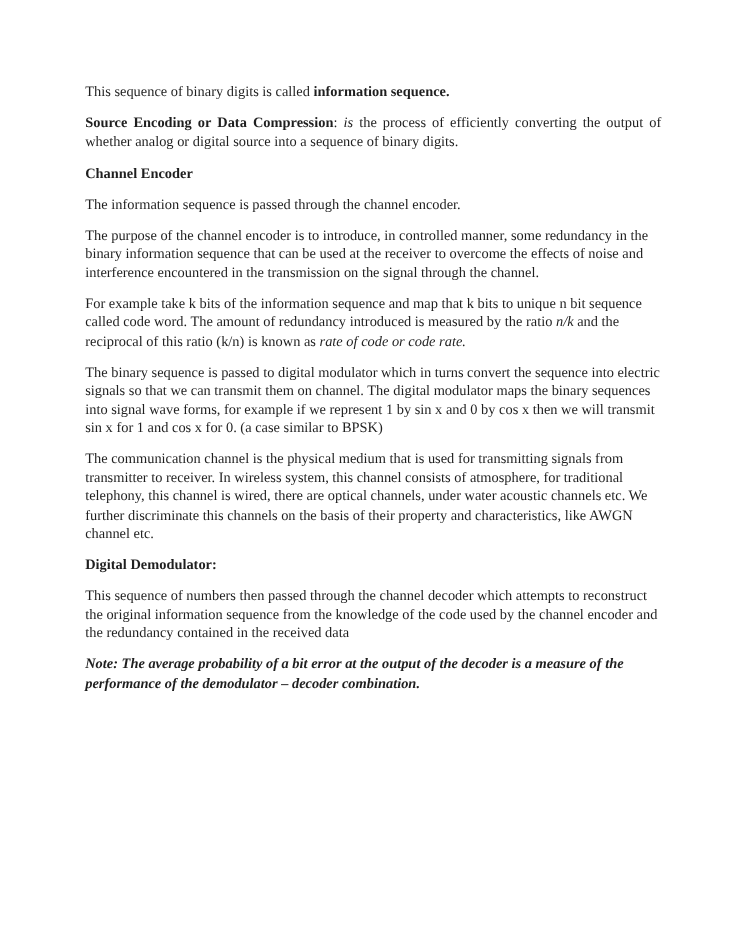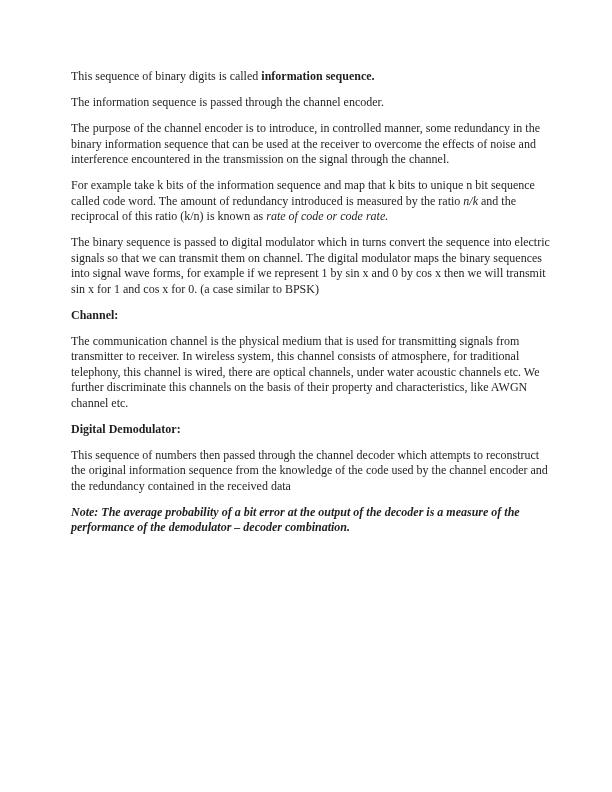--- a/index.html
+++ b/index.html
@@ -32,22 +32,23 @@
   }
   span.b  { font-weight: bold; text-align: center; }
   span.i  { font-style: italic; }
   span.bi { font-weight: bold; font-style: italic; }
 </style>
 </head>
 <body>
 
 <main class="page">
     <p><span>This sequence of binary digits is called </span><span class="b">information sequence.</span></p>
+    <p class="justify"><span class="b">Source Encoding or Data Compression</span><span>: </span><span class="i">is</span><span> the process of efficiently converting the output of whether analog or digital source into a sequence of binary digits.</span></p>
+    <p><span class="b">Channel Encoder</span></p>
     <p><span>The information sequence is passed through the channel encoder.</span></p>
     <p><span>The purpose of the channel encoder is to introduce, in controlled manner, some redundancy in the binary information sequence that can be used at the receiver to overcome the effects of noise and interference encountered in the transmission on the signal through the channel.</span></p>
     <p><span>For example take k bits of the information sequence and map that k bits to unique n bit sequence called code word. The amount of redundancy introduced is measured by the ratio </span><span class="i">n/k</span><span> and the reciprocal of this ratio (k/n) is known as </span><span class="i">rate of code or code rate.</span></p>
     <p><span>The binary sequence is passed to digital modulator which in turns convert the sequence into electric signals so that we can transmit them on channel. The digital modulator maps the binary sequences into signal wave forms, for example if we represent 1 by sin x and 0 by cos x then we will transmit sin x for 1 and cos x for 0. (a case similar to BPSK)</span></p>
-    <p><span class="b">Channel:</span></p>
     <p><span>The communication channel is the physical medium that is used for transmitting signals from transmitter to receiver. In wireless system, this channel consists of atmosphere, for traditional telephony, this channel is wired, there are optical channels, under water acoustic channels etc. We further discriminate this channels on the basis of their property and characteristics, like AWGN channel etc.</span></p>
     <p><span class="b">Digital Demodulator:</span></p>
     <p><span>This sequence of numbers then passed through the channel decoder which attempts to reconstruct the original information sequence from the knowledge of the code used by the channel encoder and the redundancy contained in the received data</span></p>
     <p><span class="bi">Note: The average probability of a bit error at the output of the decoder is a measure of the performance of the demodulator – decoder combination.</span></p>
   </main>
 
 </body></html>

